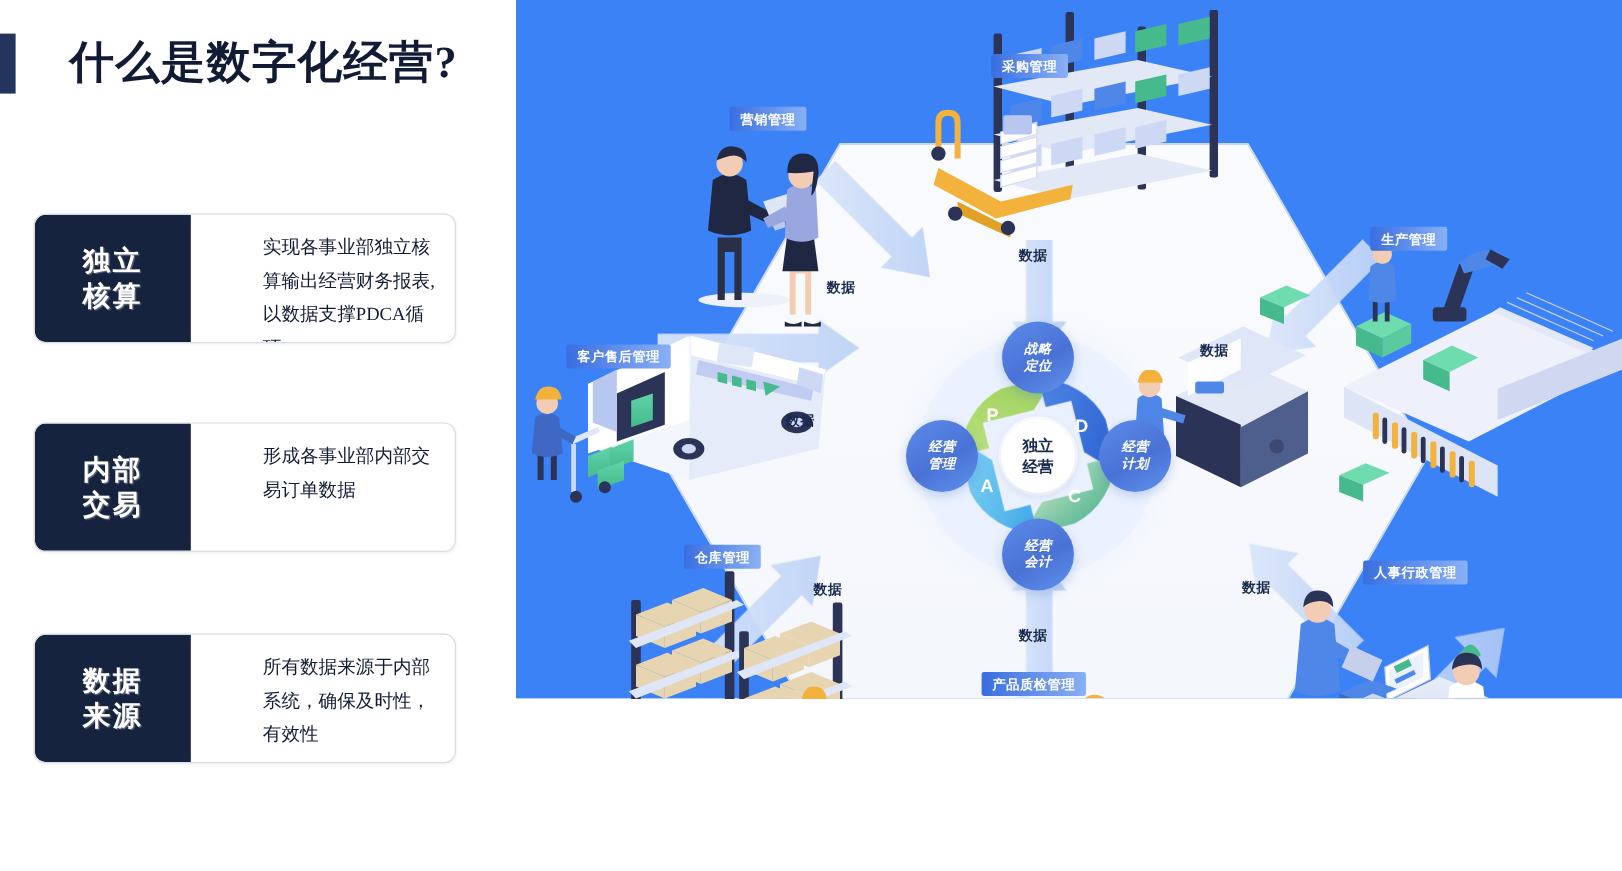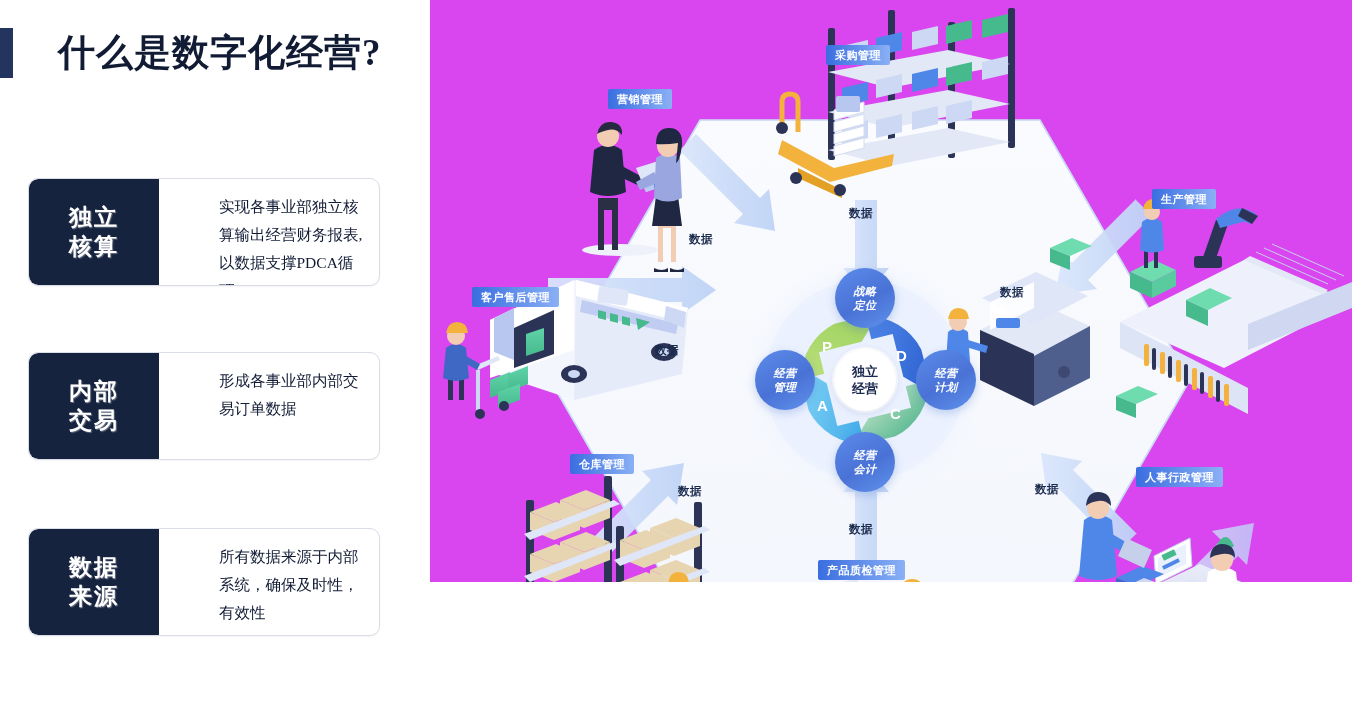--- a/index.html
+++ b/index.html
@@ -49,21 +49,21 @@
     font-family:"Liberation Serif", serif;
     font-size:15.5px; line-height:28px; color:#111b34;margin-left:44px;
   }
   #card-0{ top:178px; }
   #card-1{ top:352px; }
   #card-2{ top:528px; }
 
   
   #stage{
     position:absolute; left:430px; top:0; width:922px; height:582px;
-    background:#d946ef; overflow:hidden;
+    background:#3b82f6; overflow:hidden;
   }
   #stage svg{ position:absolute; left:0; top:0; }
 
   
   .dept-badge{
     position:absolute; height:20px; padding:0 9px;
     display:flex; align-items:center; justify-content:center;
     font-size:11px; font-weight:bold; color:#ffffff;
     background:linear-gradient(90deg,#3a6ee0 0%,#8ab0f5 100%);
     border-radius:2px; white-space:nowrap; letter-spacing:.5px;
@@ -511,21 +511,21 @@
       <circle cx="668" cy="508" r="11" fill="#f2cdb4"></circle>
       <path d="M656 506 q1 -14 12 -14 q13 0 13 14 q-5 -6 -13 -5 q-8 1 -12 5z" fill="#2b3357"></path>
       <path d="M682 534 l24 14 l-5 8 l-24 -12z" fill="#4f87e8"></path>
       <path d="M696 538 l26 12 l-8 18 l-26 -12z" fill="#c6d0ea"></path>
     </g>
   </svg>
 
   <div class="dept-badge" style="left:396px; top:45px;">采购管理</div>
   <div class="dept-badge" style="left:178px; top:89px;">营销管理</div>
   <div class="dept-badge" style="left:42px;  top:251px;margin-top:36px;">客户售后管理</div>
-  <div class="dept-badge" style="left:712px; top:189px;margin-left:10px;">生产管理</div>
+  <div class="dept-badge" style="left:712px; top:189px;">生产管理</div>
   <div class="dept-badge" style="left:140px; top:454px;">仓库管理</div>
   <div class="dept-badge" style="left:706px; top:450px;margin-top:17px;">人事行政管理</div>
   <div class="dept-badge" style="left:388px; top:560px;">产品质检管理</div>
 
   <div class="data-label" style="left:419px; top:206px;">数据</div>
   <div class="data-label" style="left:259px; top:232px;">数据</div>
   <div class="data-label" style="left:225px; top:343px;">数据</div>
   <div class="data-label" style="left:248px; top:484px;">数据</div>
   <div class="data-label" style="left:419px; top:522px;">数据</div>
   <div class="data-label" style="left:605px; top:482px;">数据</div>

